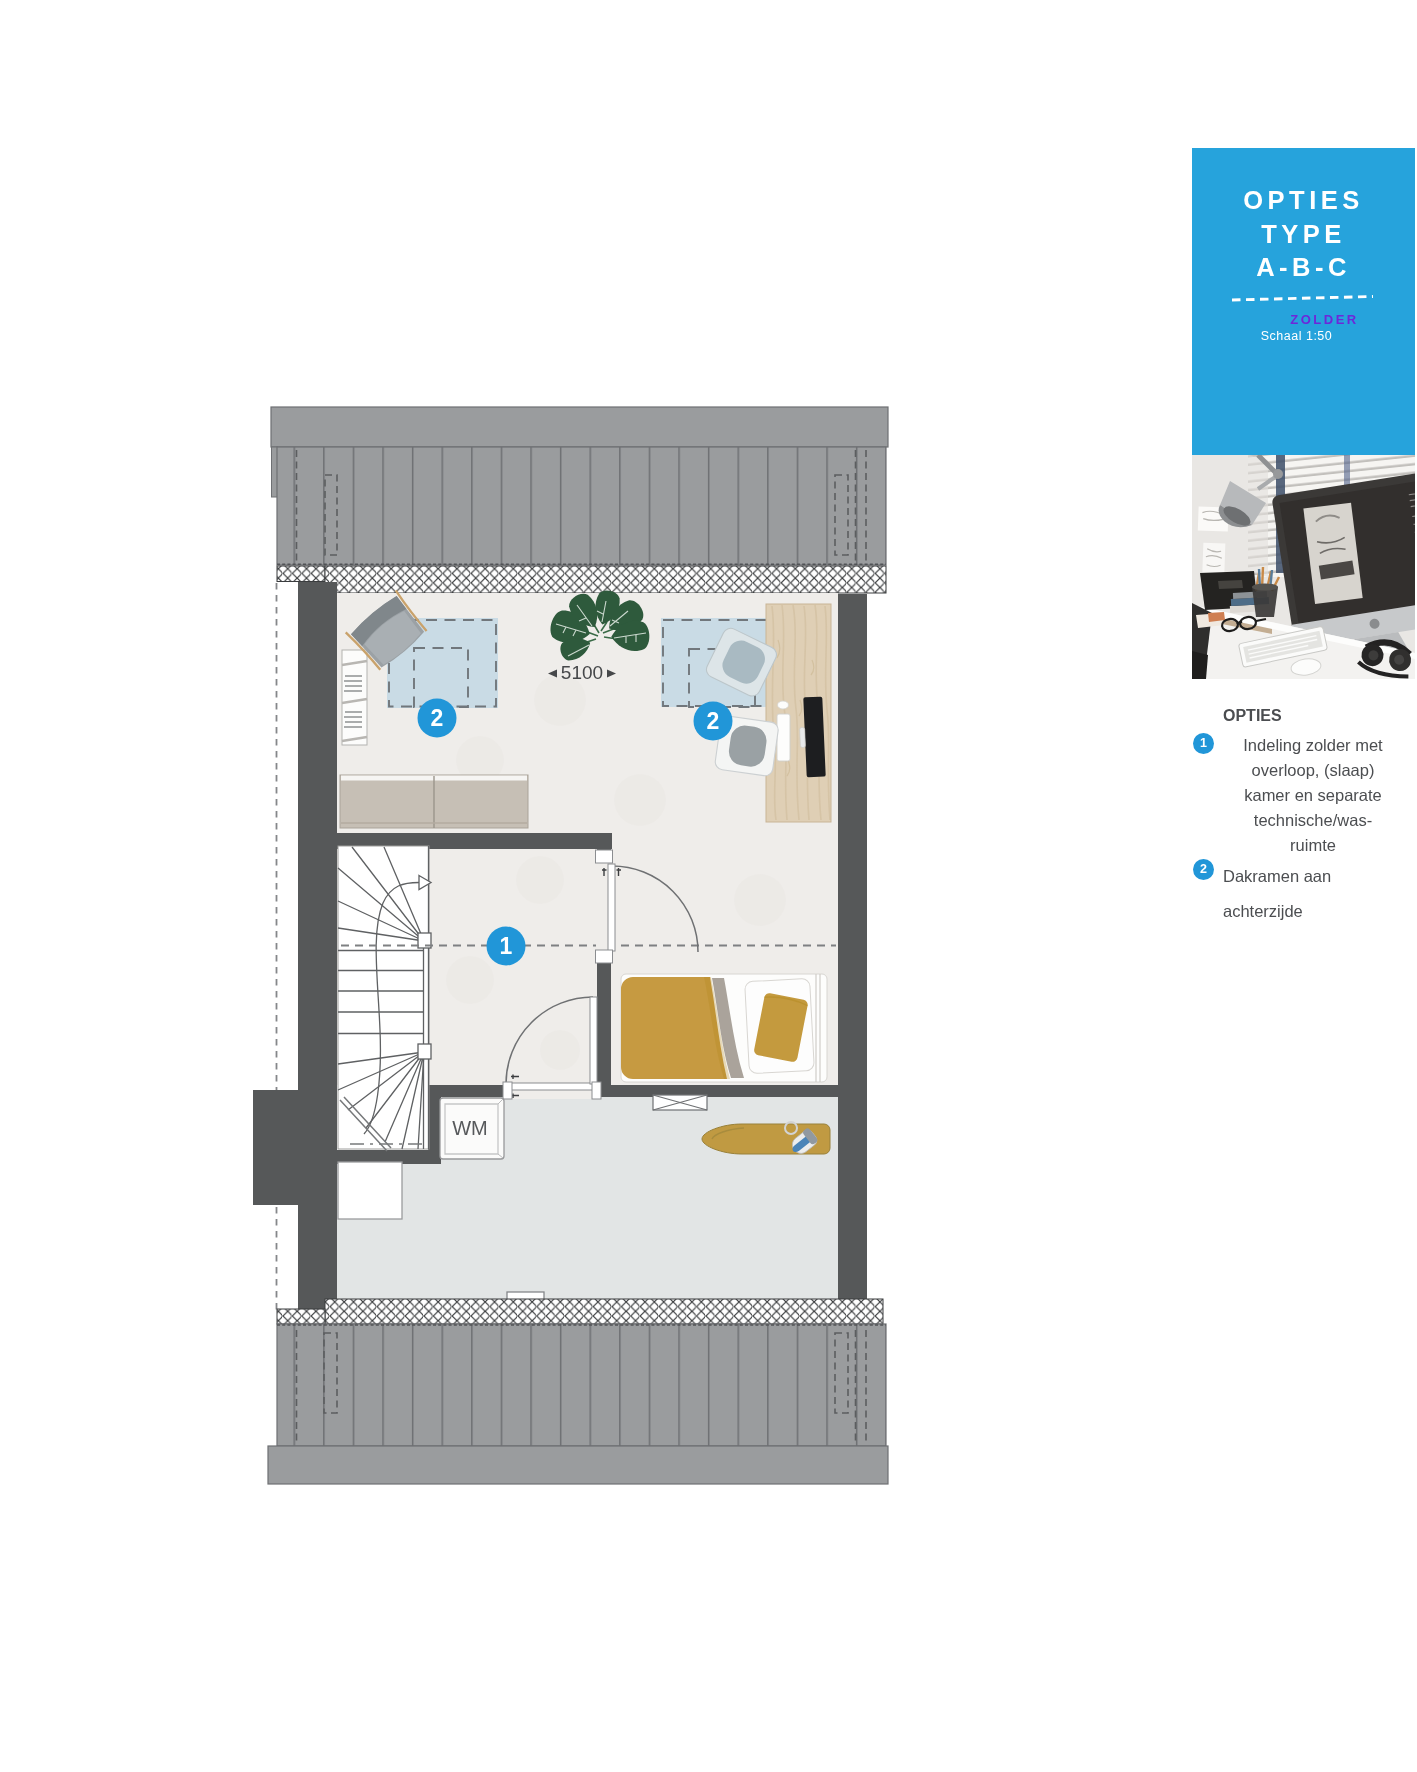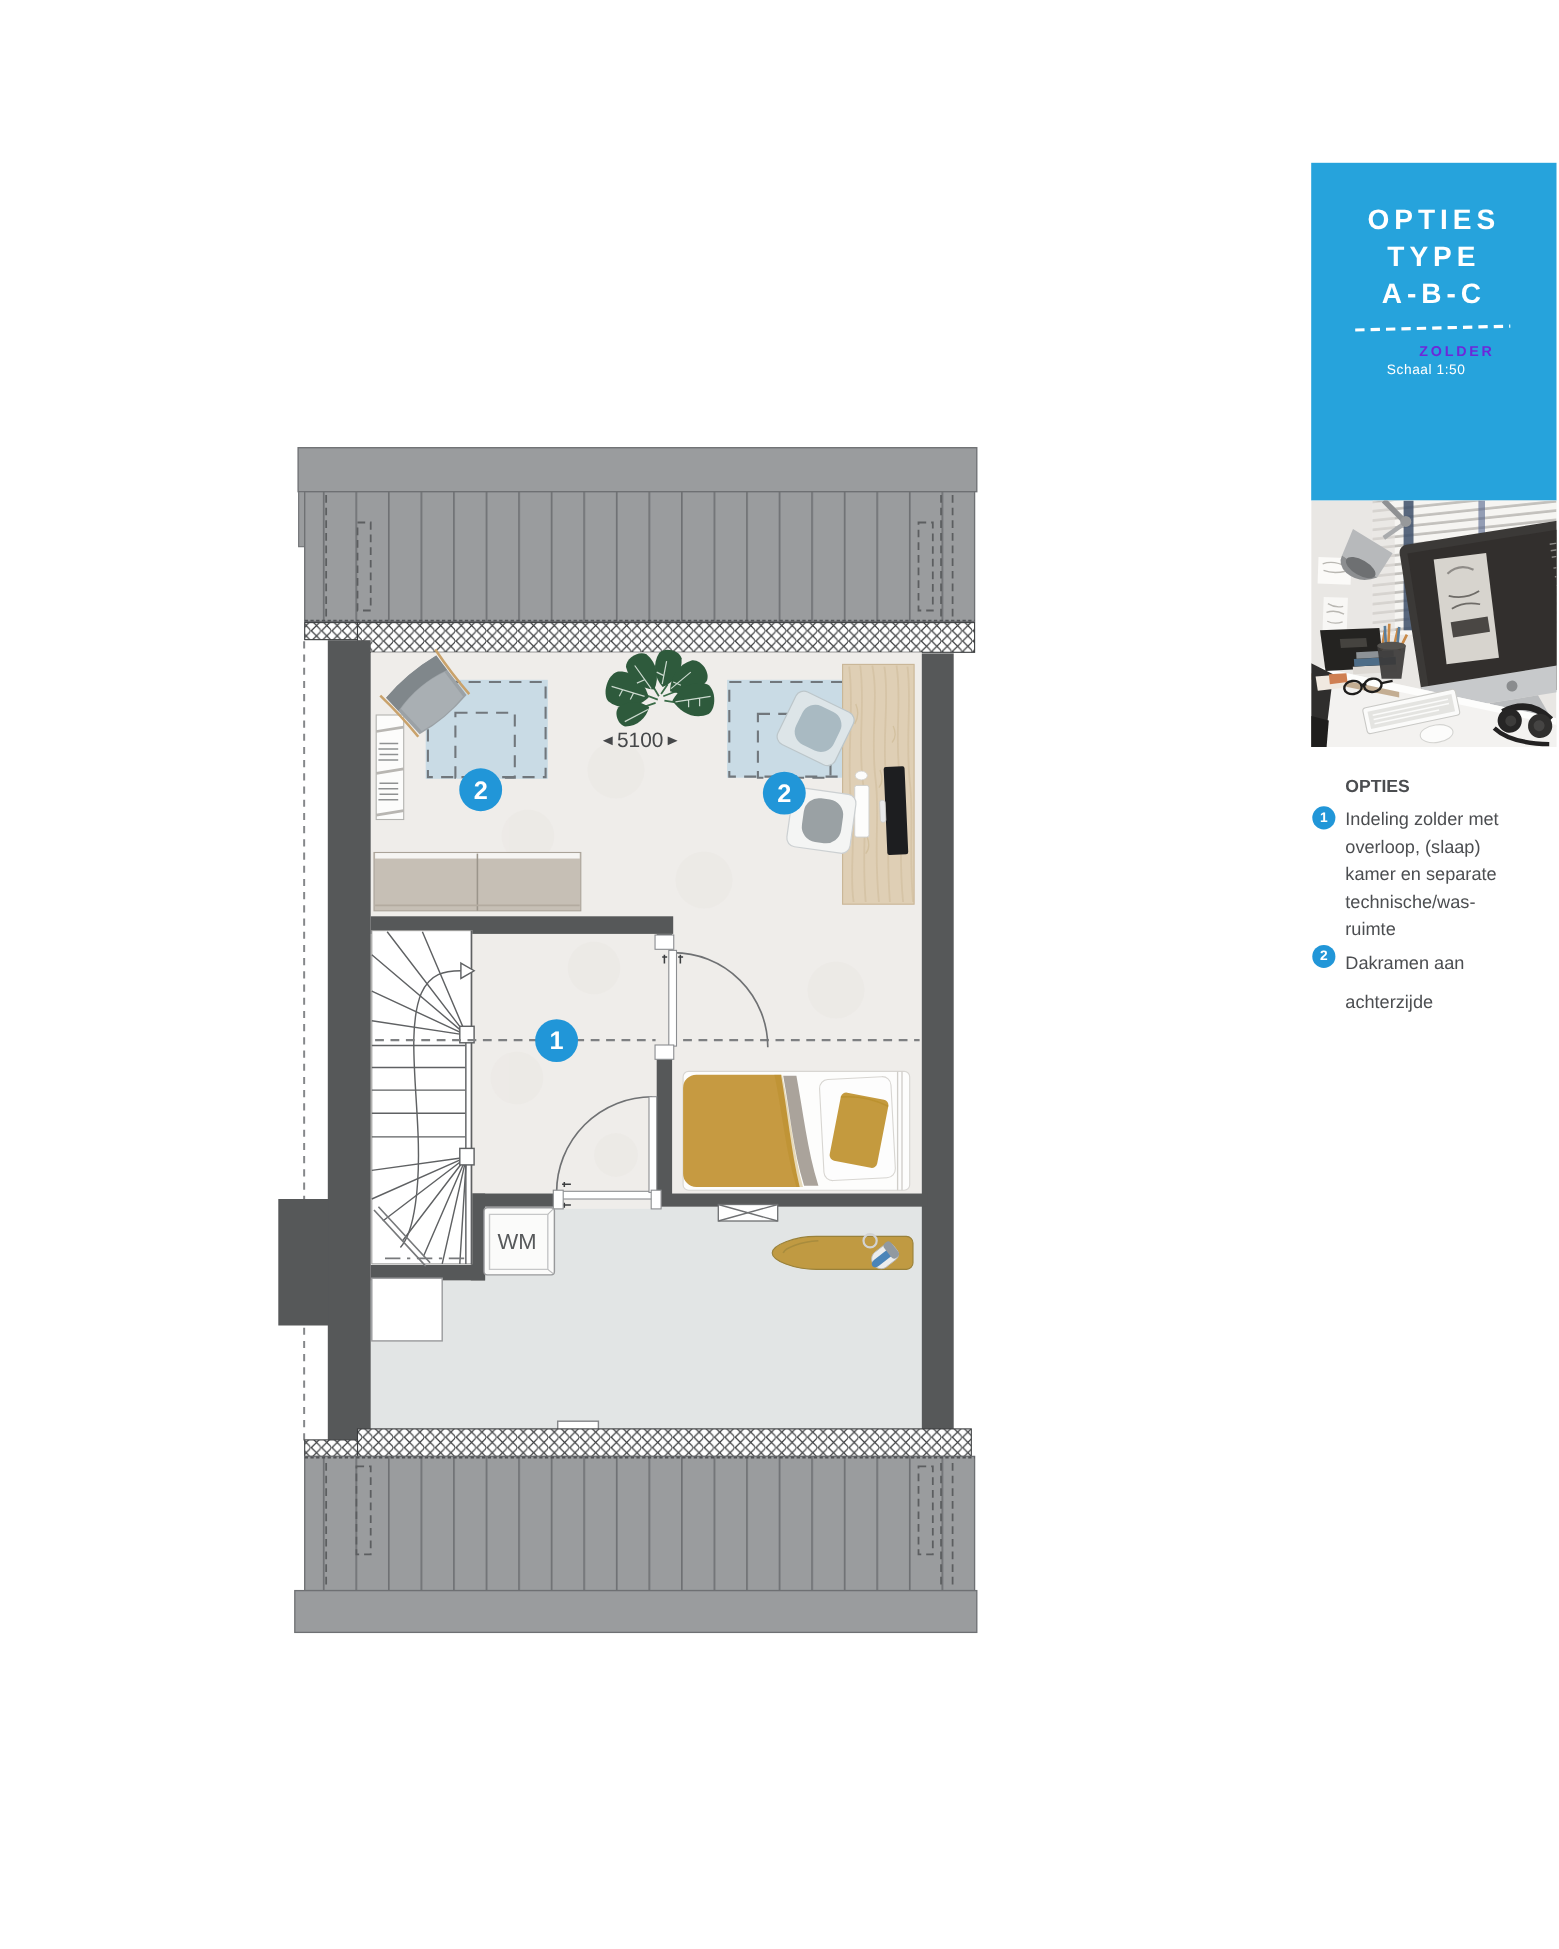--- a/index.html
+++ b/index.html
@@ -424,17 +424,17 @@
 <circle cx="208" cy="202" r="11" fill="#302f2e"></circle>
 <circle cx="207" cy="202" r="5" fill="#454443"></circle>
 <path d="M168,214 q18,10 52,2" stroke="#232222" stroke-width="4" fill="none"></path>
 </g>
 </svg>
 
 <div class="abs" style="left:1223px;top:707px;font-size:16px;font-weight:bold;color:#4b4d50;">OPTIES</div>
 
 <div class="abs" style="left:1193px;top:733px;width:21px;height:21px;border-radius:50%;background:#2196d8;color:#fff;font-size:12.5px;font-weight:bold;text-align:center;line-height:21px;">1</div>
 
-<div class="abs" style="left:1223px;top:733px;width:180px;font-size:16.5px;line-height:25.1px;color:#4c4e51;">Indeling zolder met<br>overloop, (slaap)<br>kamer en separate<br>technische/was-<br>ruimte</div>
+<div class="abs" style="left:1223px;top:733px;width:180px;font-size:16.5px;line-height:25.1px;color:#4c4e51;text-align:center;">Indeling zolder met<br>overloop, (slaap)<br>kamer en separate<br>technische/was-<br>ruimte</div>
 
 <div class="abs" style="left:1193px;top:859px;width:21px;height:21px;border-radius:50%;background:#2196d8;color:#fff;font-size:12.5px;font-weight:bold;text-align:center;line-height:21px;">2</div>
 
 <div class="abs" style="left:1223px;top:859px;width:170px;font-size:16.5px;line-height:35px;color:#4c4e51;">Dakramen aan achterzijde</div>
 
 </body></html>

